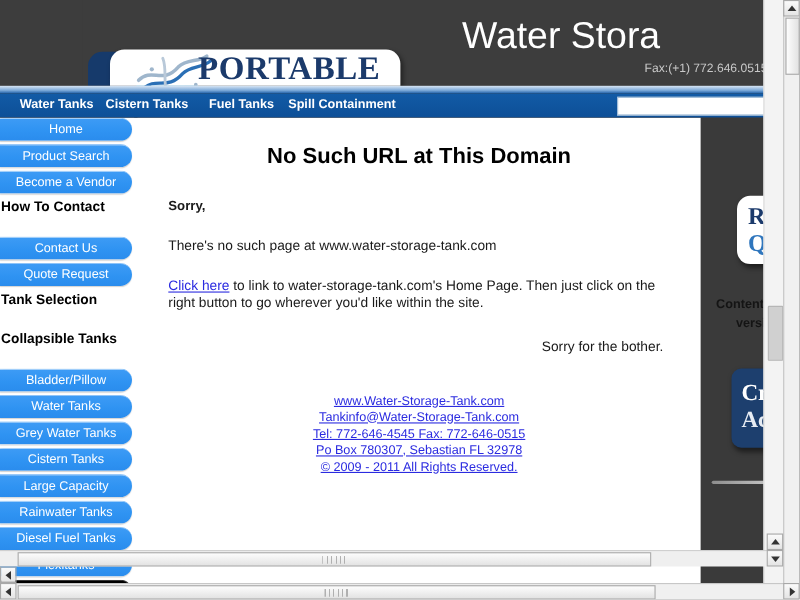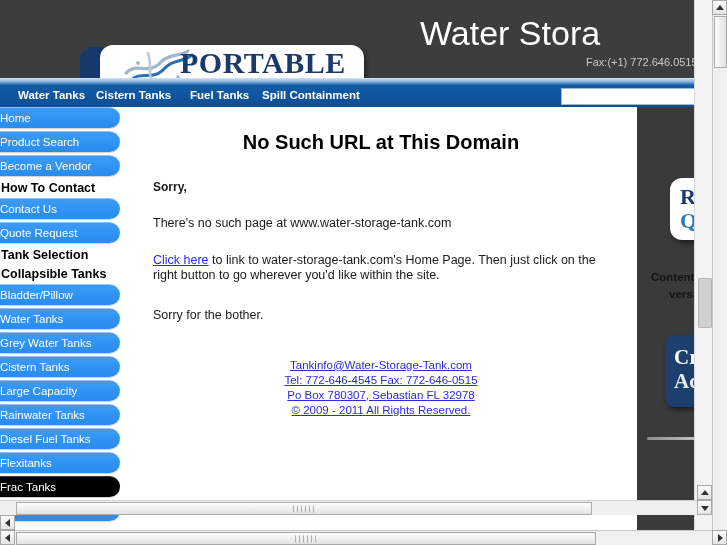--- a/index.html
+++ b/index.html
@@ -132,35 +132,36 @@
     position: relative;
     height: 21px;
     margin-bottom: 3px;
     width: 120px;
     background: linear-gradient(to bottom, #3d9bf5 0%, #2f93f2 55%, #2a8ced 100%);
     border-top: 1px solid #8fc4f8;
     border-radius: 0 11px 11px 0;
     color: #ffffff;
     font-size: 11.5px;
     line-height: 21px;
+    text-align: center;
     cursor: pointer;
     box-sizing: border-box;
     box-shadow: 0 1px 1px rgba(0,0,0,0.18);
     overflow: hidden;
     text-overflow: clip;
     white-space: nowrap;
   }
   .side-btn.active {
     background: #000000;
     border-top: 1px solid #333;
   }
   .side-head {
     height: 18px;
     line-height: 18px;
-    margin-bottom: 1px;
+    margin-bottom: 18px;
     padding-left: 1px;
     font-size: 12.5px;
     font-weight: bold;
     color: #000000;
     text-align: left;
     white-space: nowrap;
   }
 
   
   #article {
@@ -179,21 +180,21 @@
   .art-p {
     margin: 0;
     padding: 0 34px 0 28px;
     font-size: 12.5px;
     color: #1a1a1a;
     line-height: 1.25;
   }
   #art-sorry { margin-top: 26px; font-weight: bold; font-size: 12px;}
   #art-nopage { margin-top: 21px; }
   #art-click { margin-top: 21px; }
-  #art-bother { margin-top: 24px; }
+  #art-bother { margin-top: 24px; text-align: right; }
   .art-link { color: #2b2be0; text-decoration: underline; cursor: pointer; }
 
   #footer-links {
     margin-top: 34px;
     text-align: center;
   }
   .foot-link {
     display: block;
     color: #2b2be0;
     text-decoration: underline;
@@ -413,20 +414,21 @@
 
         <div id="article">
           <div id="article-title">No Such URL at This Domain</div>
 
           <p class="art-p" id="art-sorry">Sorry,</p>
           <p class="art-p" id="art-nopage">There's no such page at www.water-storage-tank.com</p>
           <p class="art-p" id="art-click"><a class="art-link">Click here</a><span> to link to water-storage-tank.com's Home Page. Then just click on the right button to go wherever you'd like within the site.</span></p>
           <p class="art-p" id="art-bother">Sorry for the bother.</p>
 
           <div id="footer-links">
+              <a class="foot-link">www.Water-Storage-Tank.com</a>
               <a class="foot-link">Tankinfo@Water-Storage-Tank.com</a>
               <a class="foot-link">Tel: 772-646-4545 Fax: 772-646-0515</a>
               <a class="foot-link">Po Box 780307, Sebastian FL 32978</a>
               <a class="foot-link">© 2009 - 2011 All Rights Reserved.</a>
             </div>
         </div>
       </div>
 
       <div id="right-rail">
         <div id="quote-box">

